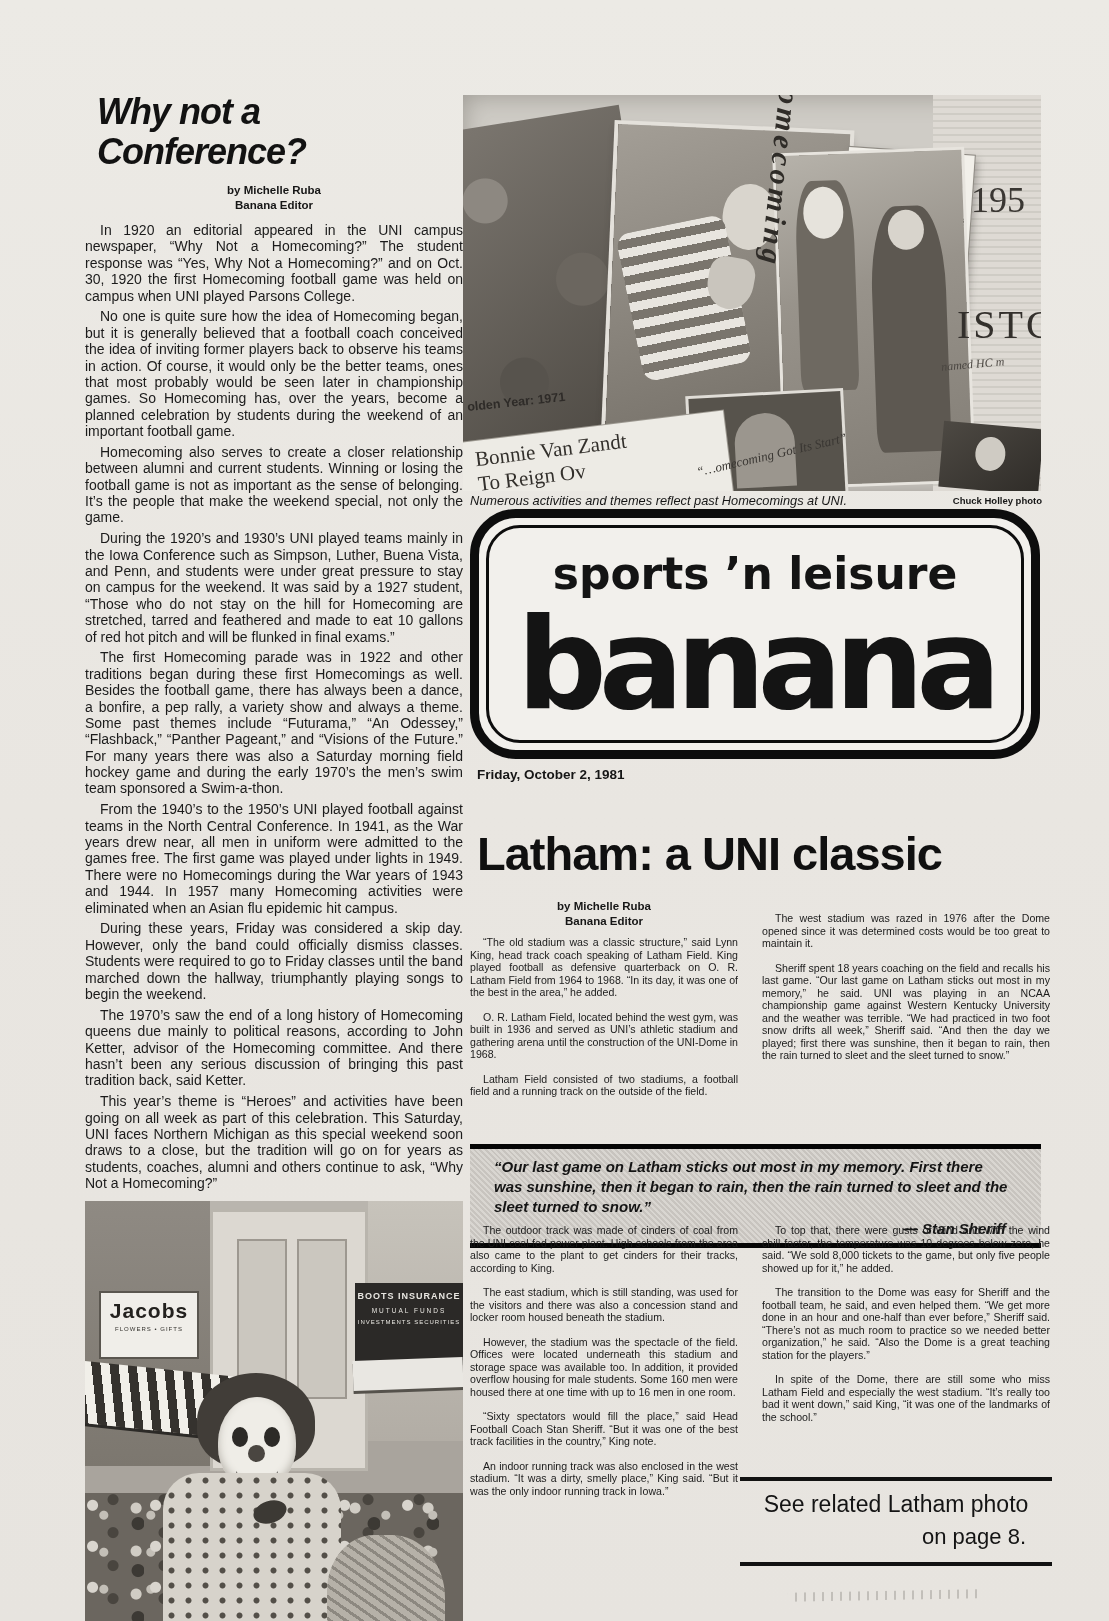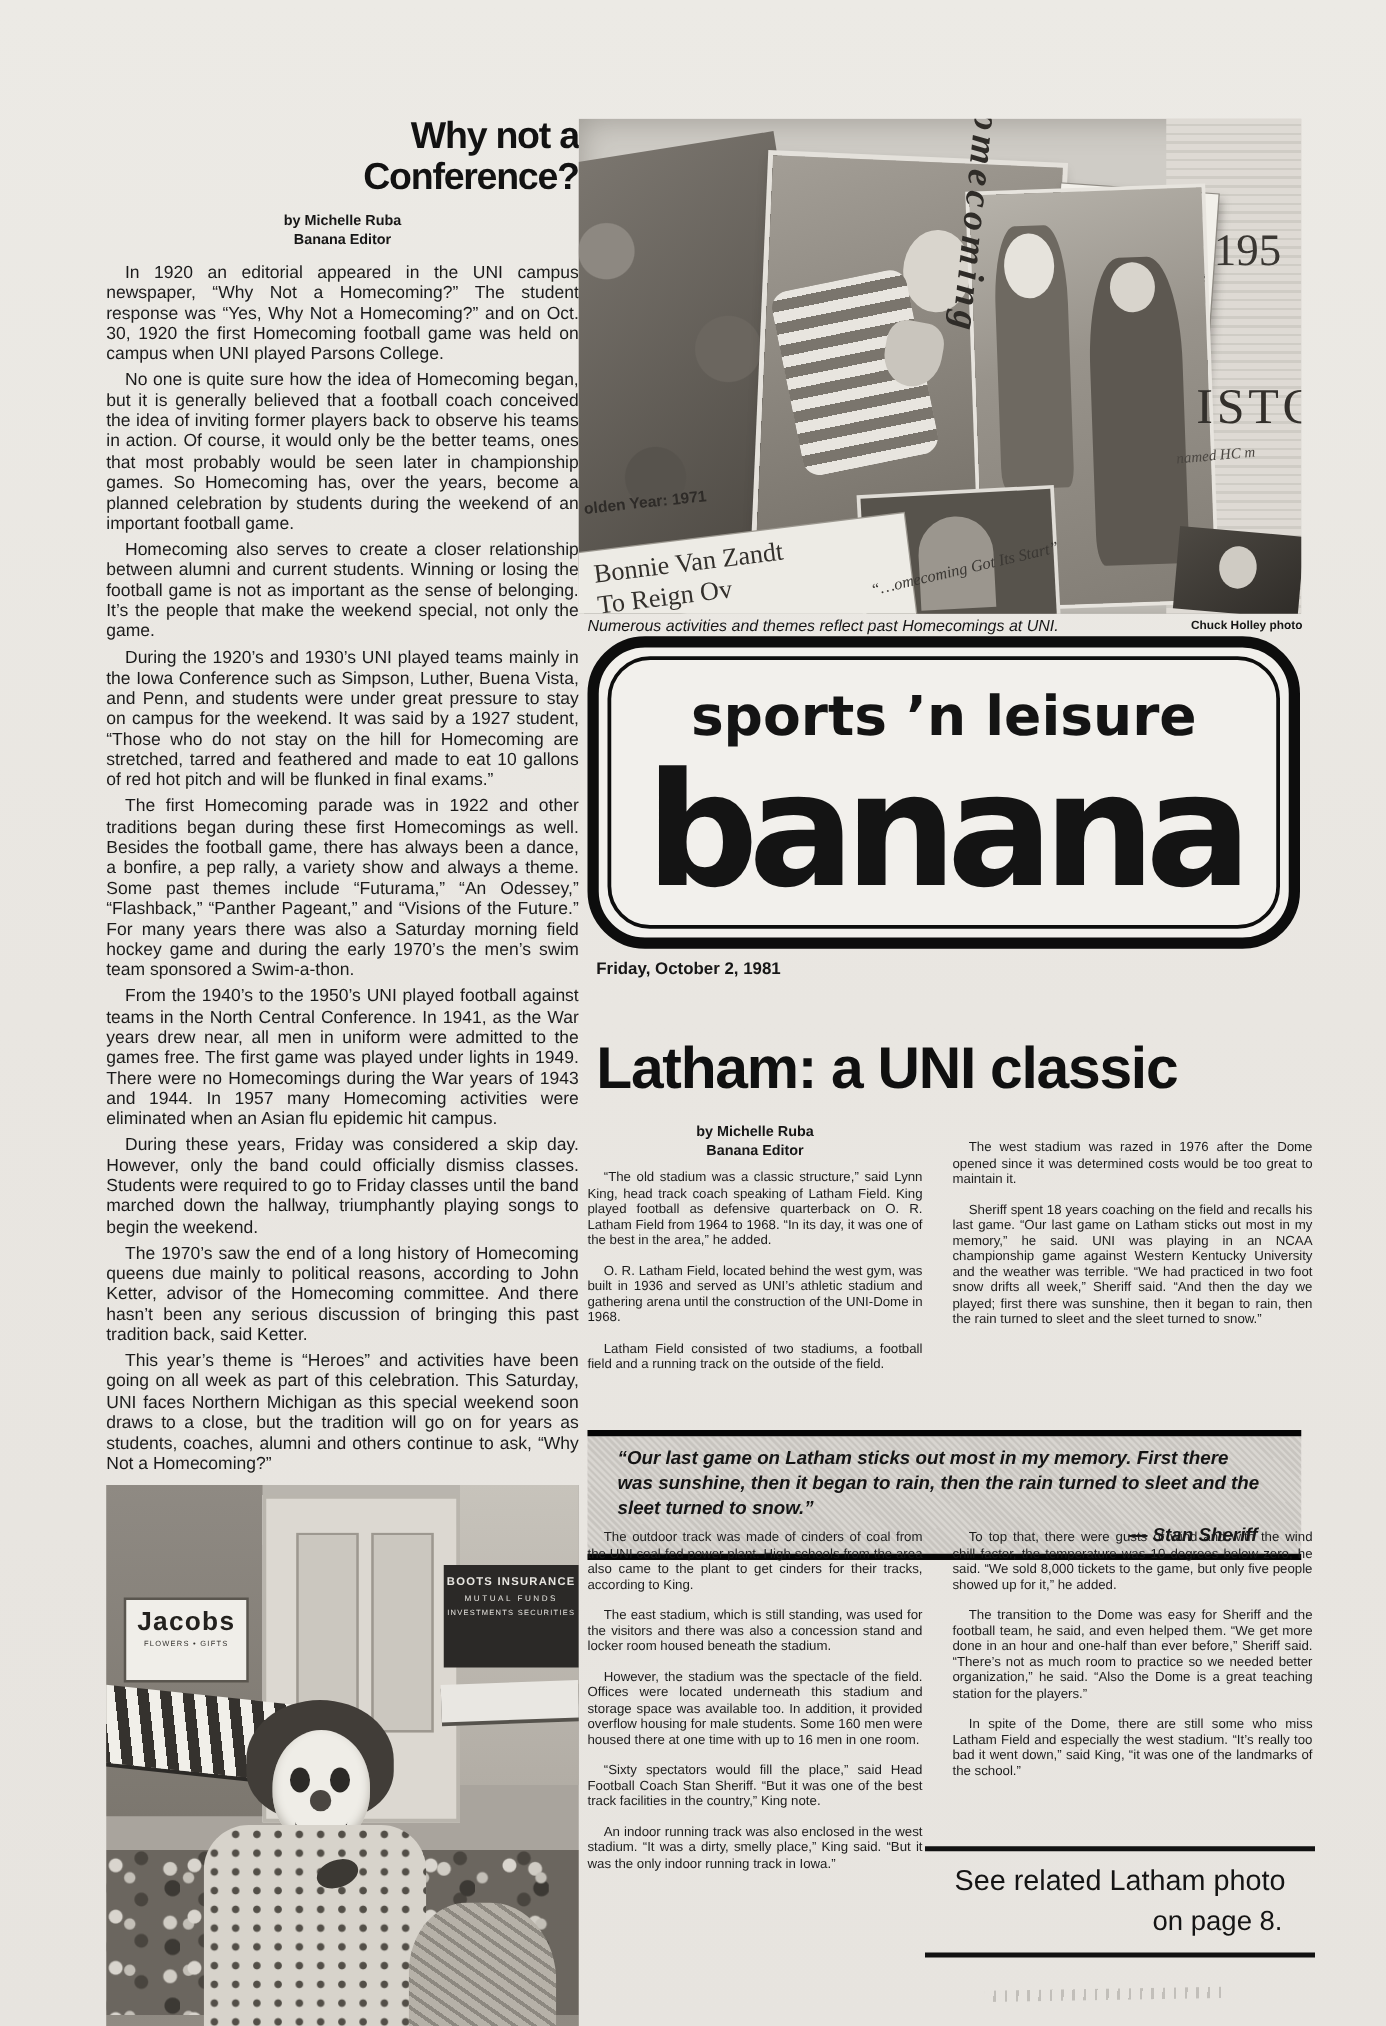--- a/index.html
+++ b/index.html
@@ -4,22 +4,22 @@
 <style>
   html,body{margin:0;padding:0;}
   body{background:#d8d6d2;}
   .page{
     position:relative; width:1109px; height:1621px; overflow:hidden;
     background:linear-gradient(180deg,#eceae5 0%,#e9e6e1 50%,#e7e4df 100%);
     font-family:"Liberation Sans", sans-serif; color:#161616;
   }
   
   .left-article{position:absolute; left:85px; top:92px; width:378px;}
-  .why-headline{font-weight:bold; font-size:30px; line-height:1.1;
-    letter-spacing:-1px; color:#121212; padding-left:12px;text-align:right;}
+  .why-headline{font-style:italic; font-weight:bold; font-size:36px; line-height:1.1;
+    letter-spacing:-1px; color:#121212; padding-left:12px;}
   .byline{ text-align:center; font-weight:bold; font-size:11.5px; margin-top:12px; line-height:1.3;}
   .left-article p.body{font-size:14px; line-height:1.17; text-align:justify;
     text-indent:15px; margin:0 0 4.5px; color:#1b1b1b;}
   .left-article p.body:first-of-type{margin-top:9px;}
   
   .parade-photo{position:relative; width:378px; height:520px; margin-top:10px;
     background:#a9a49d; overflow:hidden;}
   .pp-sky{position:absolute; left:0; top:0; width:100%; height:48px; background:#b9b5ae;}
   .pp-bldg-left{position:absolute; left:0; top:0; width:125px; height:265px;
     background:linear-gradient(180deg,#8f8a83,#7c776f);}
@@ -29,21 +29,21 @@
   .pp-jacobs .sub{font-size:6px; color:#33312d; letter-spacing:1px; margin-top:3px;}
   .pp-awning{position:absolute; left:-12px; top:168px; width:175px; height:62px;
     transform:rotate(6deg);
     background:repeating-linear-gradient(78deg,#f1efe9 0 9px,#35322e 9px 18px);
     box-shadow:0 3px 0 #2c2a27;}
   .pp-store-mid{position:absolute; left:125px; top:8px; width:158px; height:262px;
     background:#dcd8d1; box-shadow:inset 0 0 0 3px #b9b5ad;}
   .pp-board{position:absolute; background:#cbc7bf; box-shadow:inset 0 0 0 2px #9d9890;}
   .pp-bldg-right{position:absolute; left:283px; top:0; width:95px; height:240px;
     background:linear-gradient(180deg,#c7c3bb,#b2ada5);}
-  .pp-ins{position:absolute; left:270px; top:64px; width:108px; height:74px;
+  .pp-ins{position:absolute; left:270px; top:82px; width:108px; height:74px;
     background:#2b2927; color:#e8e6e1; text-align:center; padding-top:8px;}
   .pp-ins .l1{font-size:9px; font-weight:bold; letter-spacing:1px;}
   .pp-ins .l2{font-size:6.5px; letter-spacing:2px; margin-top:6px;}
   .pp-ins .l3{font-size:6px; letter-spacing:1px; margin-top:5px;}
   .pp-awning2{position:absolute; left:268px; top:158px; width:110px; height:30px;
     background:#e9e7e2; box-shadow:0 3px 0 #55524c; transform:rotate(-2deg);}
   .pp-crowd{position:absolute; left:0; top:292px; width:100%; height:132px;
     background-color:#6b665f;
     background-image:
       radial-gradient(circle at 12% 30%, #d9d5ce 0 5px, rgba(0,0,0,0) 6px),

